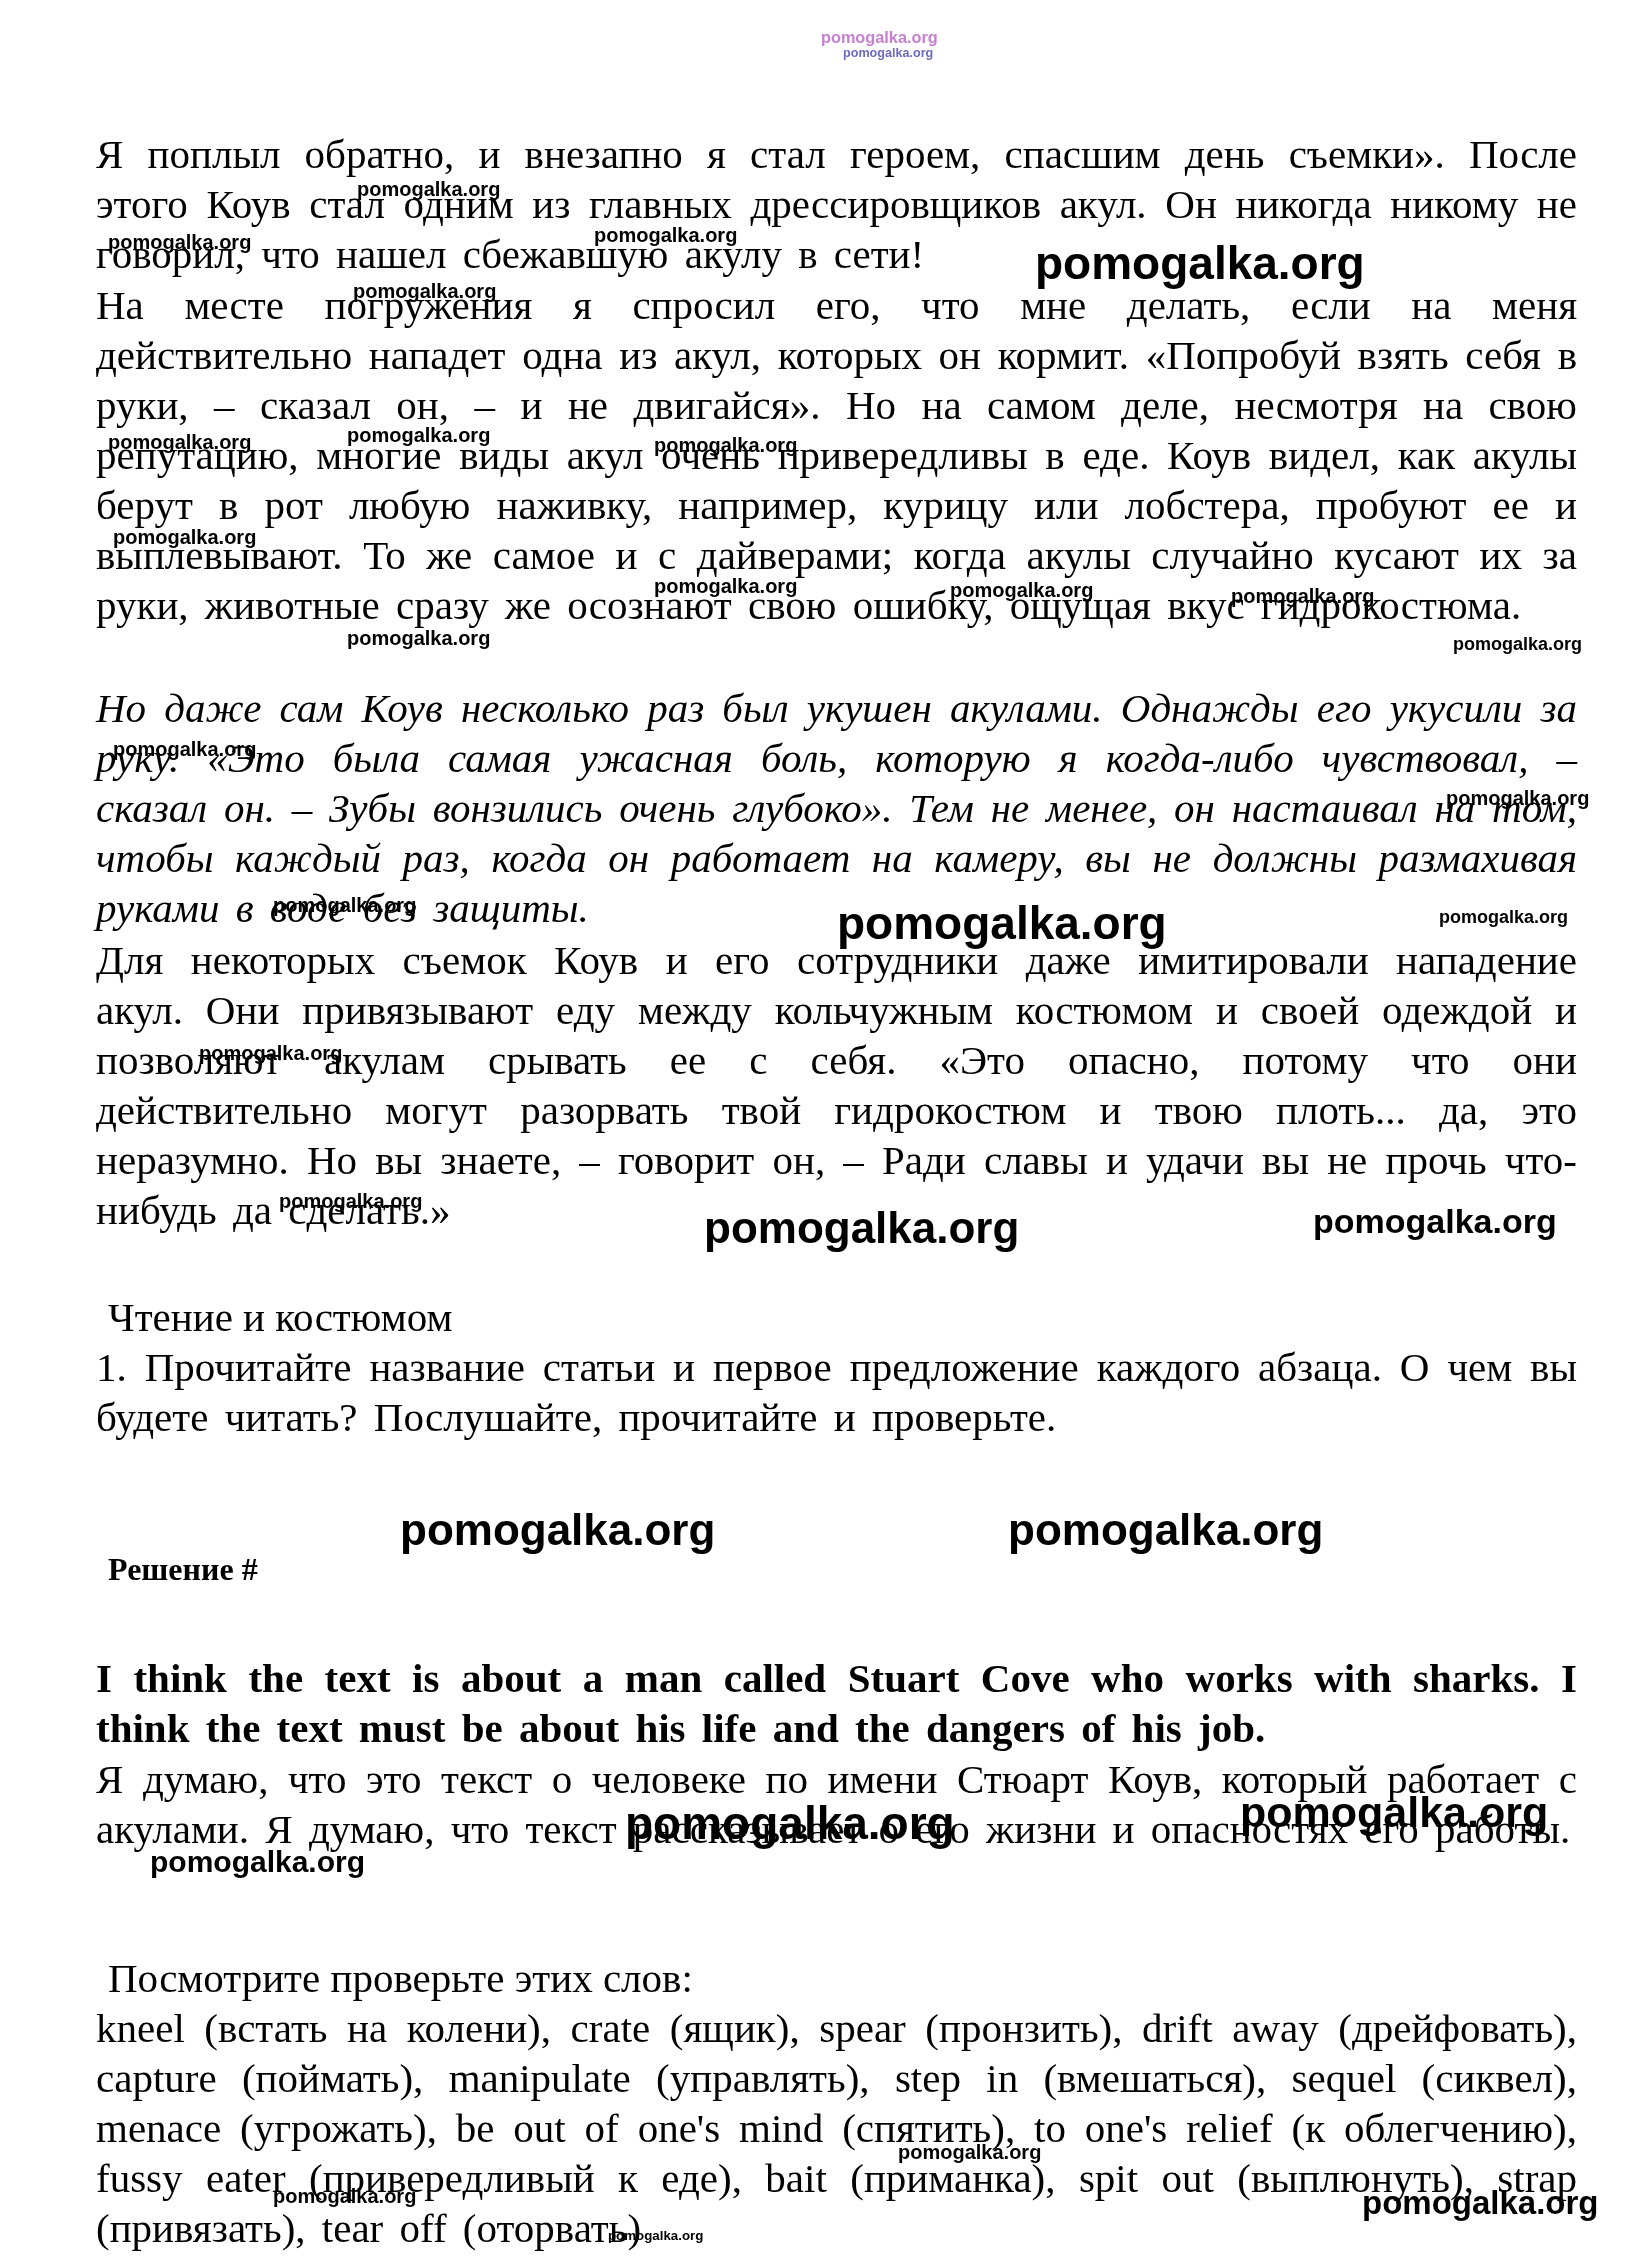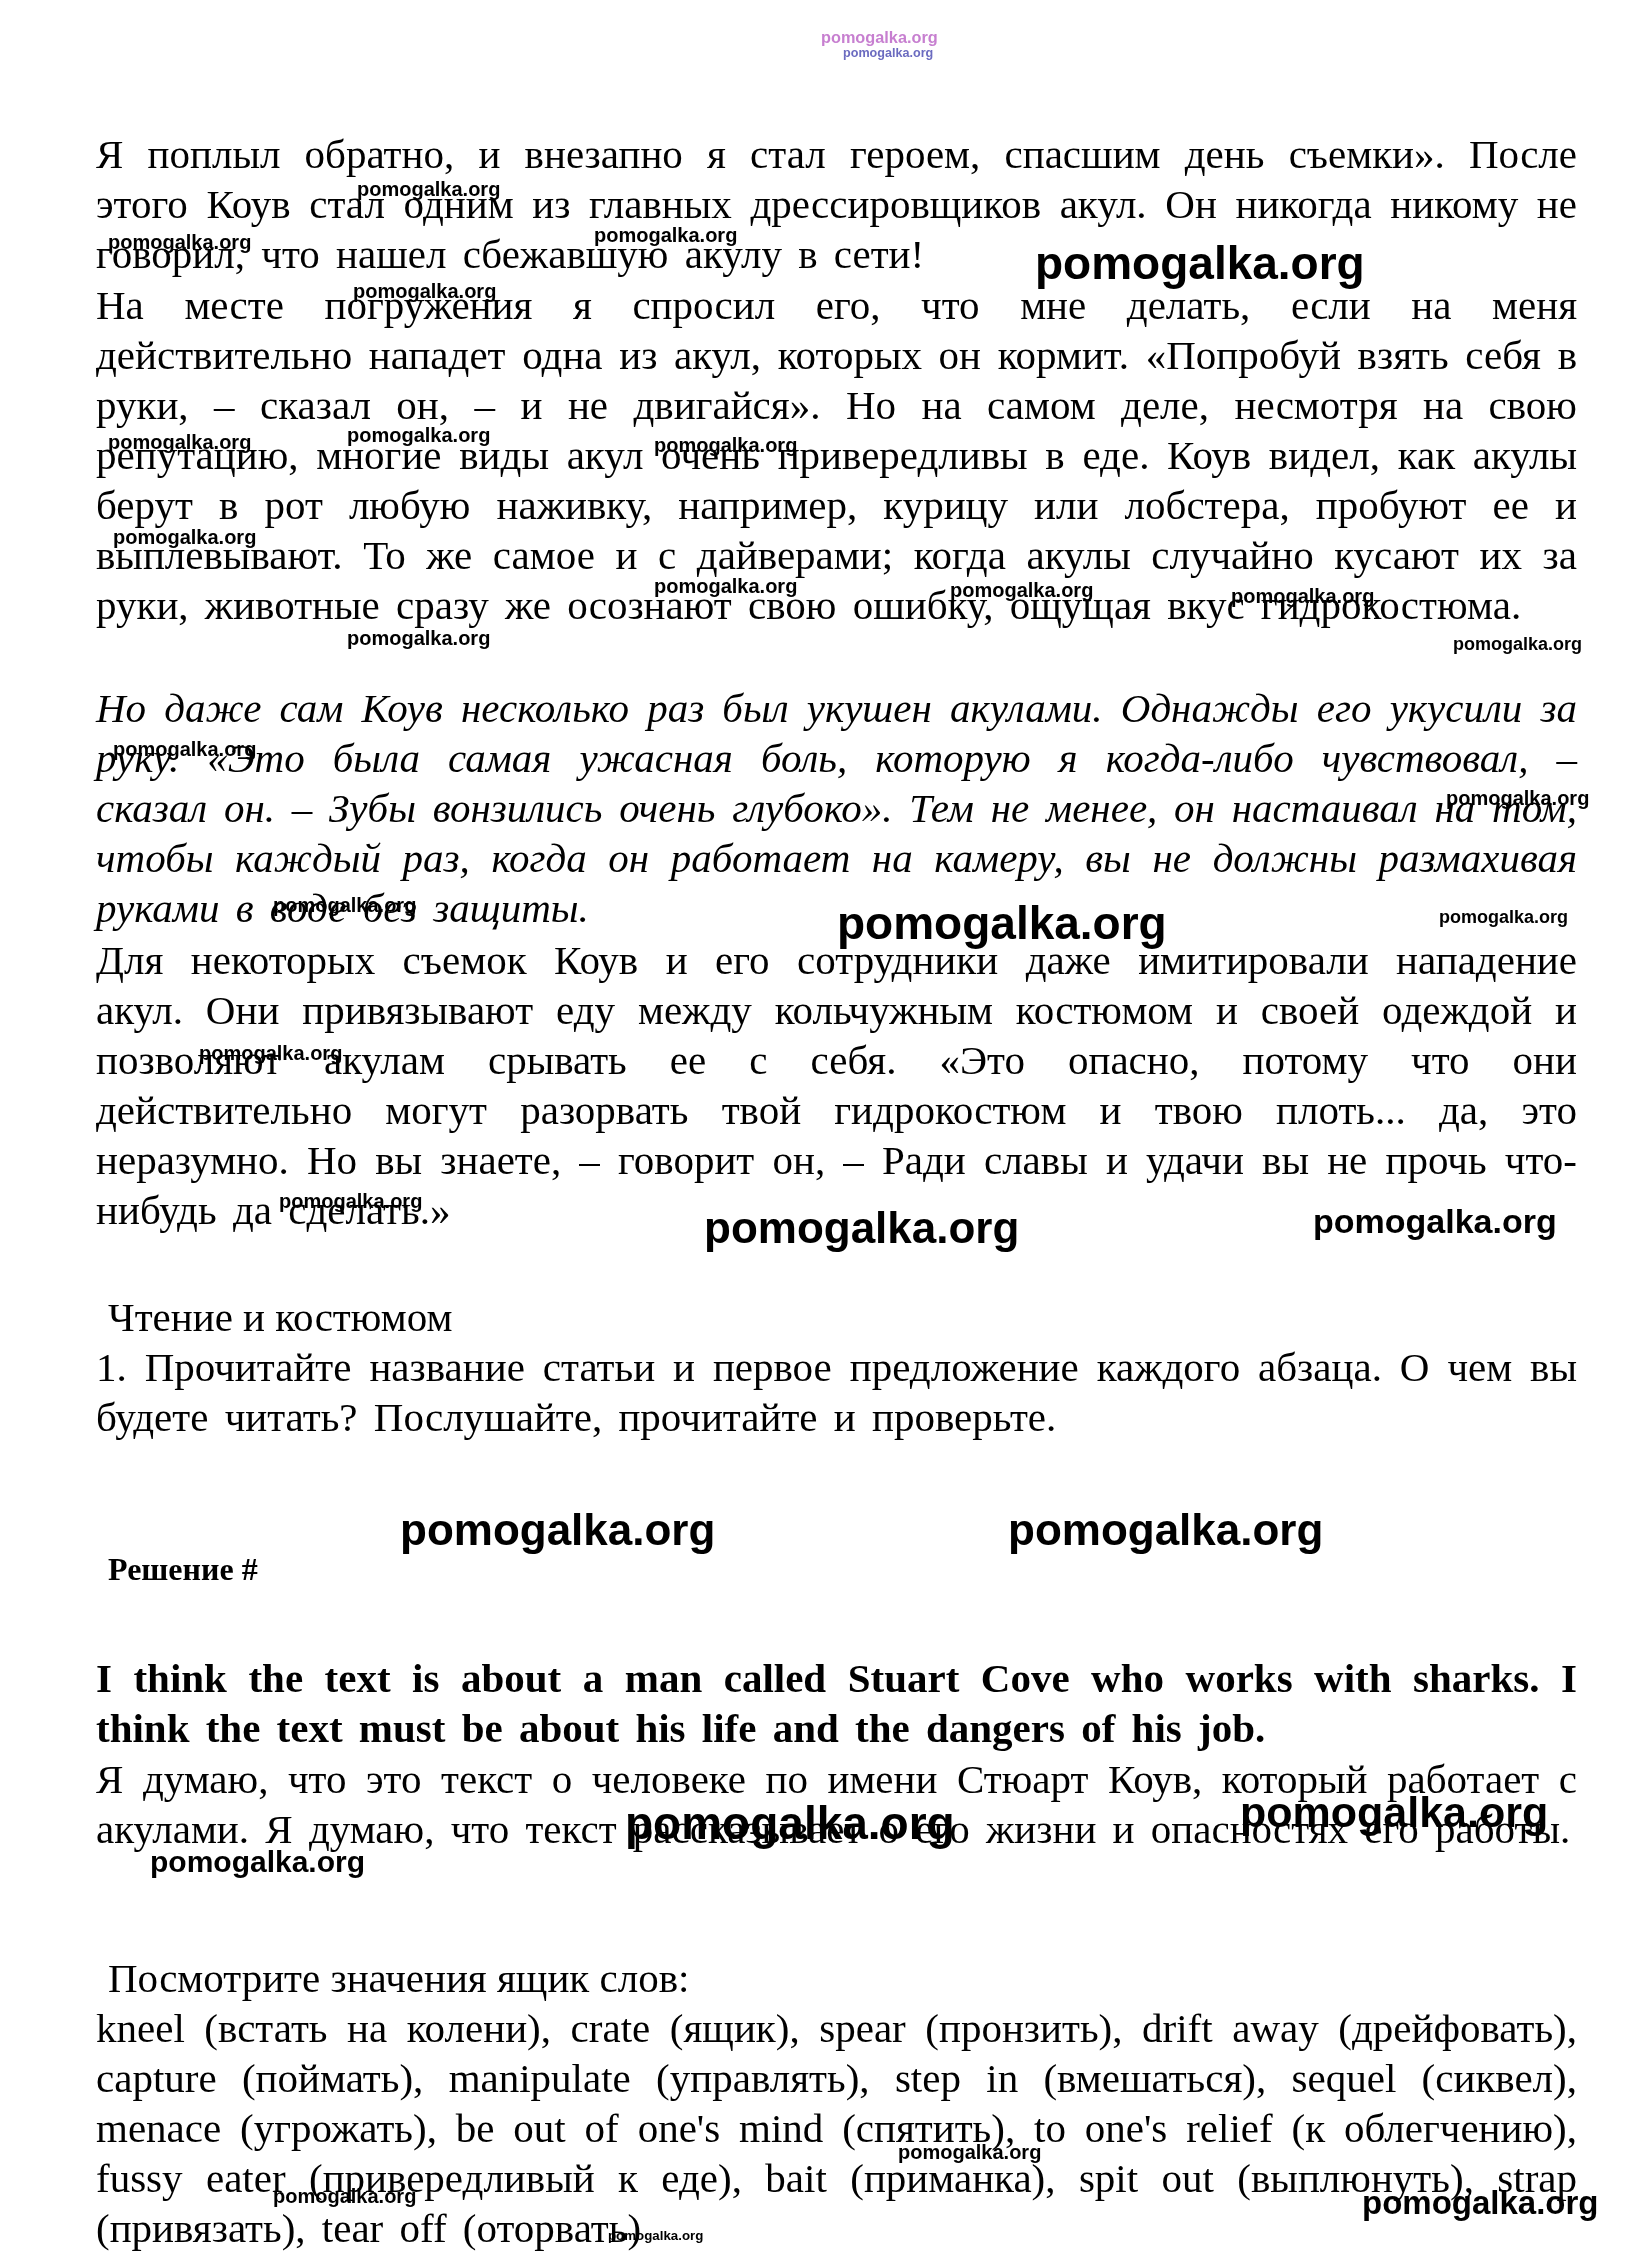--- a/index.html
+++ b/index.html
@@ -59,21 +59,21 @@
 <p class="para" style="top:105px;">Я поплыл обратно, и внезапно я стал героем, спасшим день съемки». После этого Коув стал одним из главных дрессировщиков акул. Он никогда никому не говорил, что нашел сбежавшую акулу в сети!</p>
 <p class="para" style="top:256px;">На месте погружения я спросил его, что мне делать, если на меня действительно нападет одна из акул, которых он кормит. «Попробуй взять себя в руки, – сказал он, – и не двигайся». Но на самом деле, несмотря на свою репутацию, многие виды акул очень привередливы в еде. Коув видел, как акулы берут в рот любую наживку, например, курицу или лобстера, пробуют ее и выплевывают. То же самое и с дайверами; когда акулы случайно кусают их за руки, животные сразу же осознают свою ошибку, ощущая вкус гидрокостюма.</p>
 <p class="para" style="top:659px;font-style:italic;">Но даже сам Коув несколько раз был укушен акулами. Однажды его укусили за руку. «Это была самая ужасная боль, которую я когда-либо чувствовал, – сказал он. – Зубы вонзились очень глубоко». Тем не менее, он настаивал на том, чтобы каждый раз, когда он работает на камеру, вы не должны размахивая руками в воде без защиты.</p>
 <p class="para" style="top:911px;">Для некоторых съемок Коув и его сотрудники даже имитировали нападение акул. Они привязывают еду между кольчужным костюмом и своей одеждой и позволяют акулам срывать ее с себя. «Это опасно, потому что они действительно могут разорвать твой гидрокостюм и твою плоть... да, это неразумно. Но вы знаете, – говорит он, – Ради славы и удачи вы не прочь что-нибудь да сделать.»</p>
 
 <p class="heading-plain" style="top:1268px;">Чтение и костюмом</p>
 <p class="para" style="top:1318px;">1. Прочитайте название статьи и первое предложение каждого абзаца. О чем вы будете читать? Послушайте, прочитайте и проверьте.</p>
 <p class="heading-bold" style="top:1520px;">Решение #</p>
 <p class="para" style="top:1629px;font-weight:bold;">I think the text is about a man called Stuart Cove who works with sharks. I think the text must be about his life and the dangers of his job.</p>
 <p class="para" style="top:1730px;">Я думаю, что это текст о человеке по имени Стюарт Коув, который работает с акулами. Я думаю, что текст рассказывает о его жизни и опасностях его работы.</p>
-<p class="heading-plain" style="top:1929px;">Посмотрите значения ящик слов:</p>
+<p class="heading-plain" style="top:1929px;">Посмотрите проверьте этих слов:</p>
 <p class="para" style="top:1979px;">kneel (встать на колени), crate (ящик), spear (пронзить), drift away (дрейфовать), capture (поймать), manipulate (управлять), step in (вмешаться), sequel (сиквел), menace (угрожать), be out of one's mind (спятить), to one's relief (к облегчению), fussy eater (привередливый к еде), bait (приманка), spit out (выплюнуть), strap (привязать), tear off (оторвать)</p>
 
 <div>
 
   <span class="wm" style="left:797px; top:4.4px;  font-size:16.3px; color:#c77fd0;">pomogalka.org</span>
   <span class="wm" style="left:819px; top:22px; font-size:12.6px; color:#6b6bc0;">pomogalka.org</span>
 
   <span class="wm wm-large" style="left:1011px; top:212px;  font-size:46px;">pomogalka.org</span>
   <span class="wm wm-large" style="left:813px; top:872px; font-size:46px;">pomogalka.org</span>
   <span class="wm wm-large" style="left:680px;  top:1179px; font-size:44px;">pomogalka.org</span>

